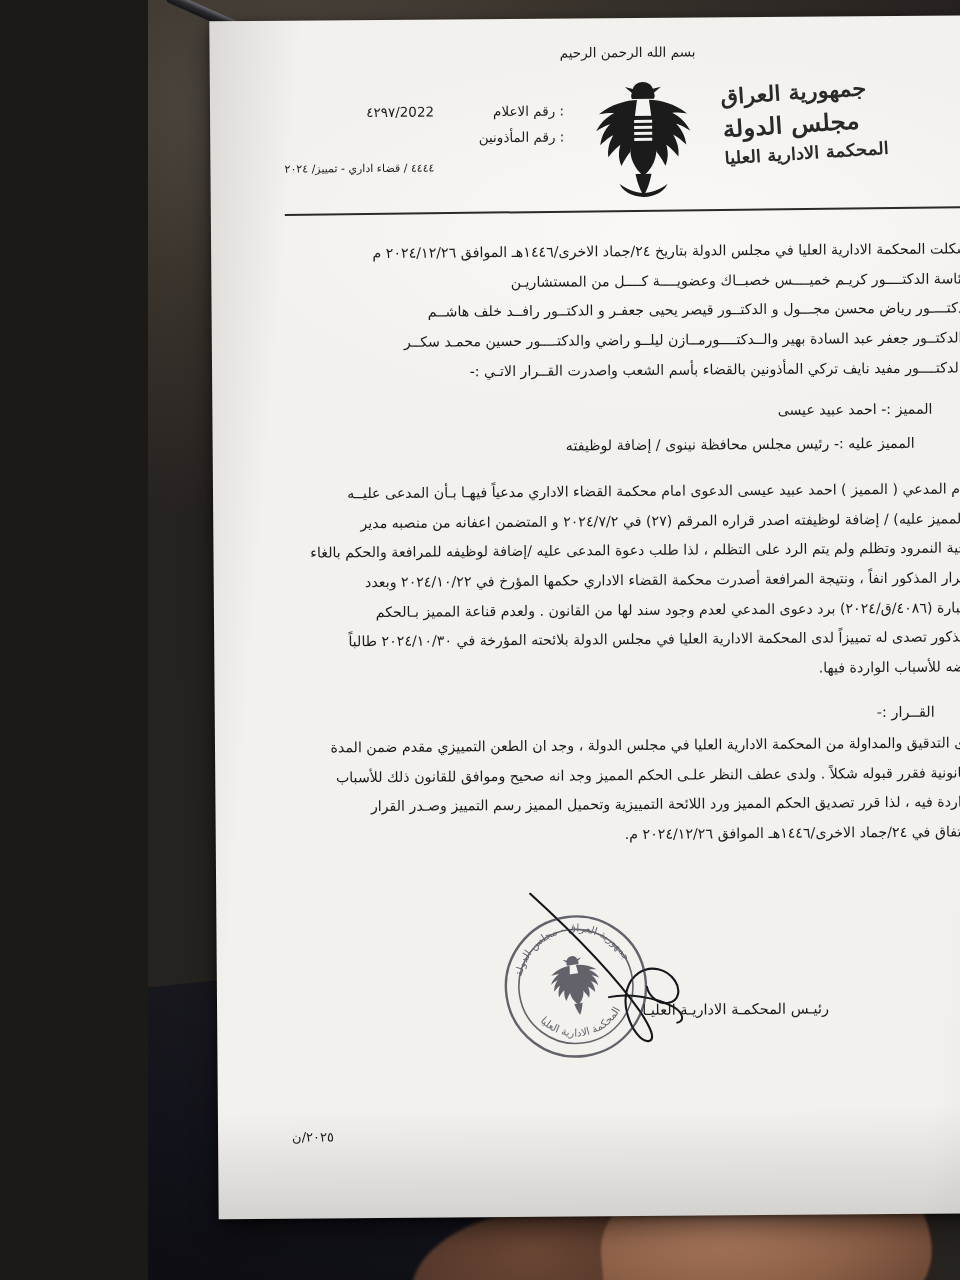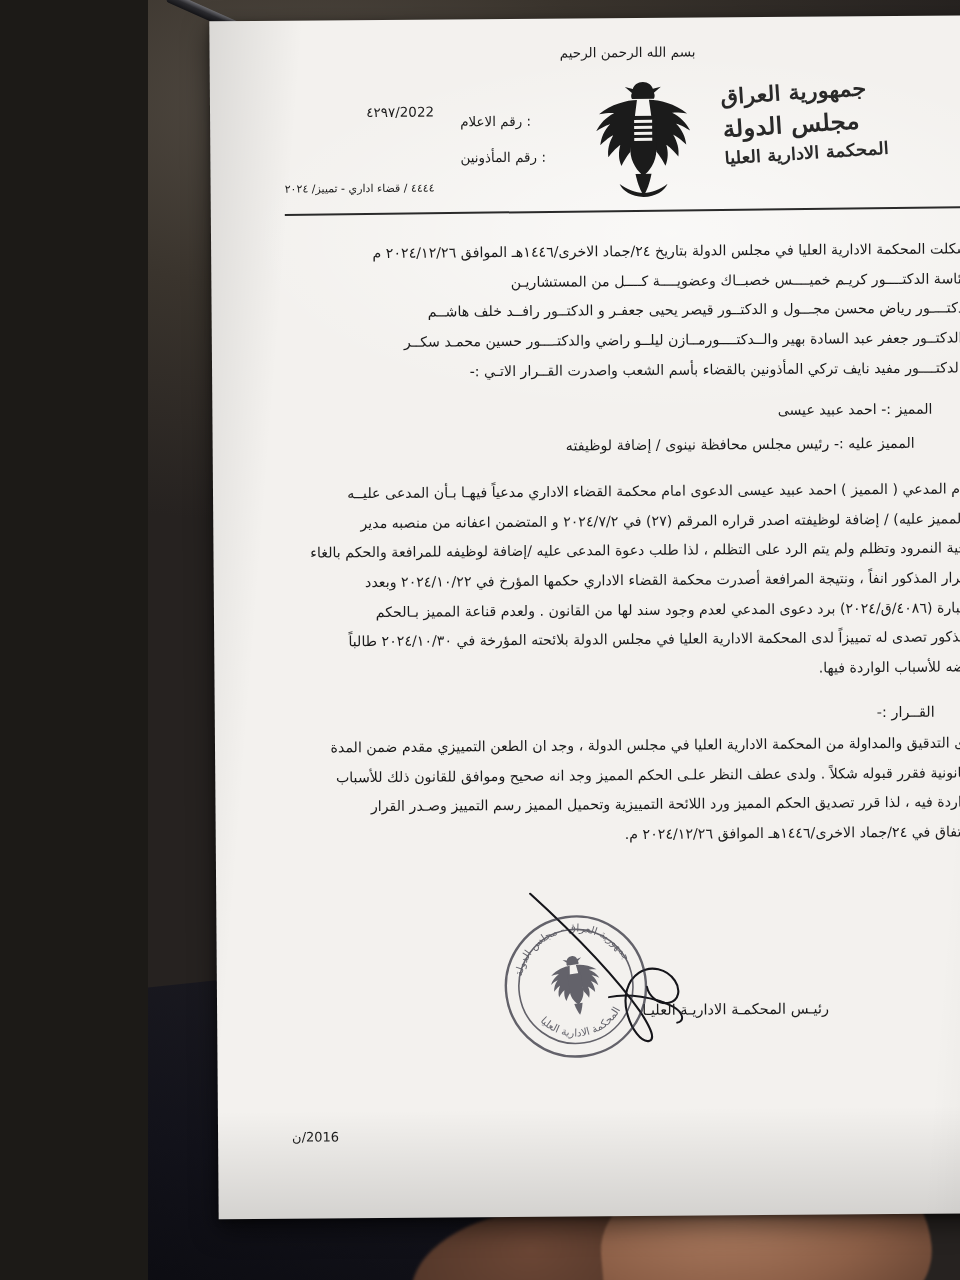--- a/index.html
+++ b/index.html
@@ -165,21 +165,21 @@
     width: 280px;
     padding-top: 28px;
     font-size: 13.5px;
     line-height: 1.9;
   }
   .numbers .row {
     display: flex;
     justify-content: flex-start;
     gap: 26px;
   }
-  .numbers .lbl { width: 104px; text-align: left; white-space: nowrap; margin-top: 10px; }
+  .numbers .lbl { width: 104px; text-align: right; white-space: nowrap; }
   .numbers .val { white-space: nowrap; }
   .numbers .small {
     font-size: 11px;
     margin-top: 8px;
     text-align: left;
     letter-spacing: .3px;
   }
 
   .rule {
     height: 0;
@@ -367,18 +367,18 @@
             <path d="M54 6c-5 0-9 3-10 7l-8-2 7 6c-1 2-1 4 0 6h22c1-2 1-4 0-6l7-6-8 2c-1-4-5-7-10-7z"></path>
             <path d="M48 24C38 24 22 28 10 38c10-2 15-1 15-1-8 4-14 10-18 18 9-6 14-7 14-7-6 6-9 13-10 21 8-8 13-10 13-10-4 7-6 14-5 22 7-9 12-12 12-12-2 7-2 14 1 21 5-10 9-14 9-14z"></path>
             <path d="M60 24c10 0 26 4 38 14-10-2-15-1-15-1 8 4 14 10 18 18-9-6-14-7-14-7 6 6 9 13 10 21-8-8-13-10-13-10 4 7 6 14 5 22-7-9-12-12-12-12 2 7 2 14-1 21-5-10-9-14-9-14z"></path>
             <path d="M41 40h26v34c0 13-8 22-13 26-5-4-13-13-13-26V40z"></path>
             <path d="M46 98c2 10 5 17 8 22 3-5 6-12 8-22z"></path>
           </g>
         </svg>
 
       </div>
 
-      <div class="footer-no">2016/ن</div>
+      <div class="footer-no">٢٠٢٥/ن</div>
 
     </div>
   </div>
 
 </div>
 
 </body></html>

